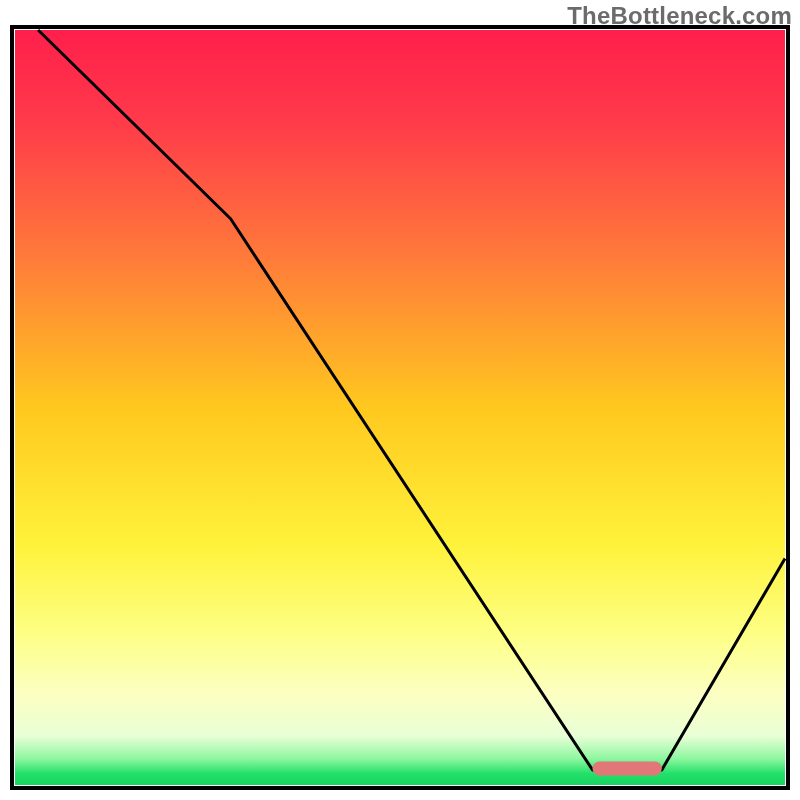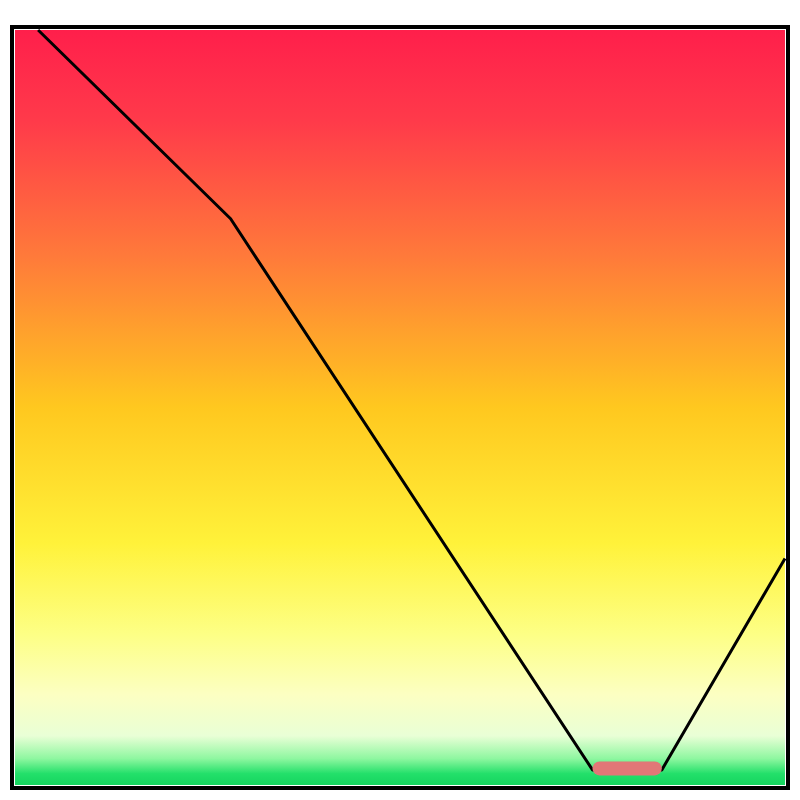--- a/index.html
+++ b/index.html
@@ -25,20 +25,21 @@
     font-size: 24px;
     font-weight: 600;
     color: #6b6b6b;
     letter-spacing: 0.2px;
   }
 </style>
 </head>
 <body>
 
 <div class="canvas-wrap">
+  <div class="watermark">TheBottleneck.com</div>
 
   <svg id="chart-svg" width="800" height="800" viewBox="0 0 800 800">
     <defs>
       <linearGradient id="bg-grad" x1="0" y1="0" x2="0" y2="1">
           <stop offset="0%" stop-color="#ff1f4b"></stop>
           <stop offset="12%" stop-color="#ff3a4a"></stop>
           <stop offset="30%" stop-color="#ff7a3a"></stop>
           <stop offset="50%" stop-color="#ffc81f"></stop>
           <stop offset="68%" stop-color="#fff23a"></stop>
           <stop offset="80%" stop-color="#fdff85"></stop>

